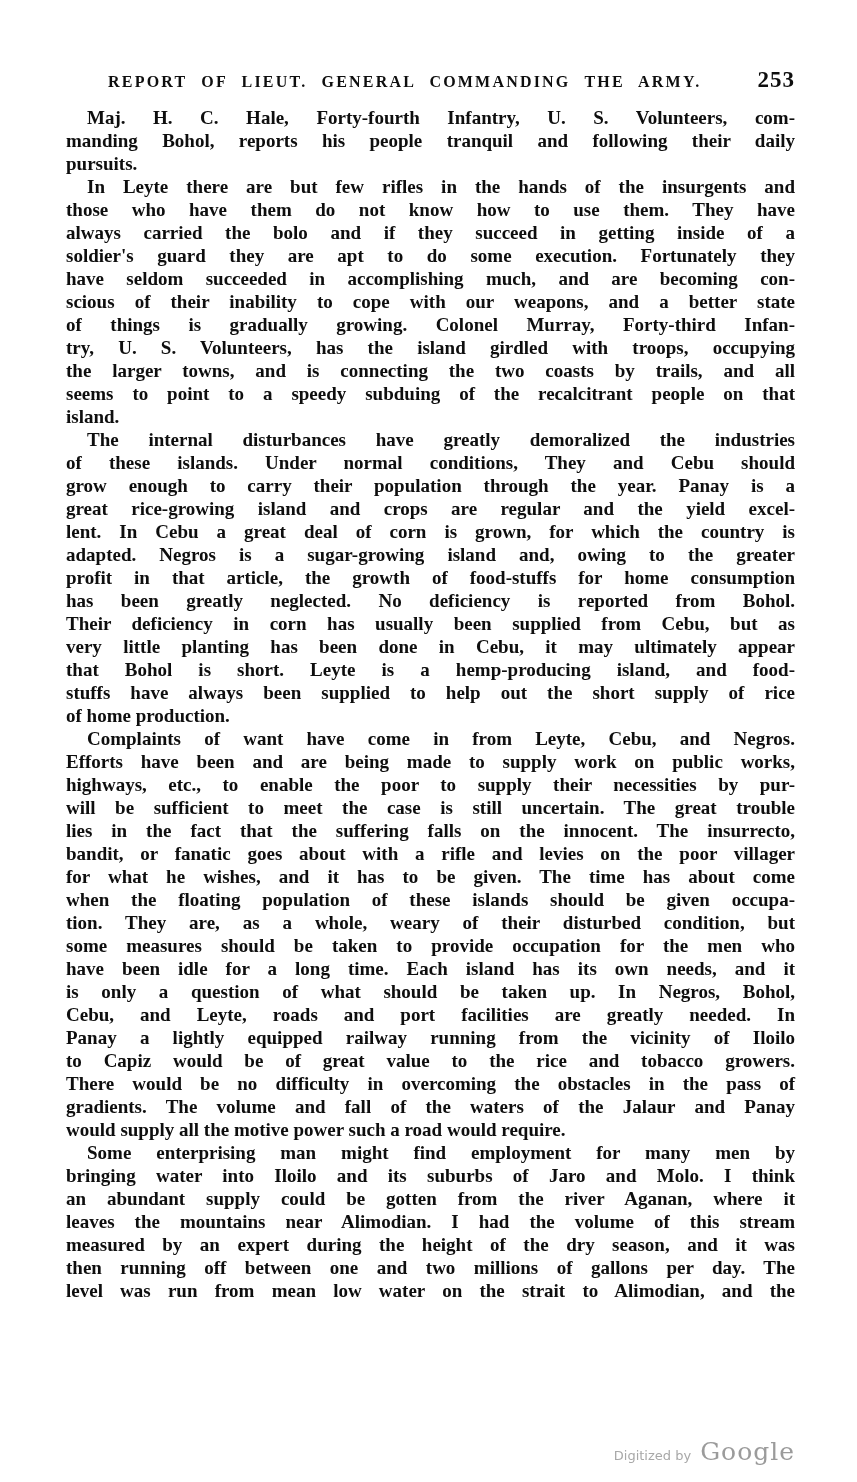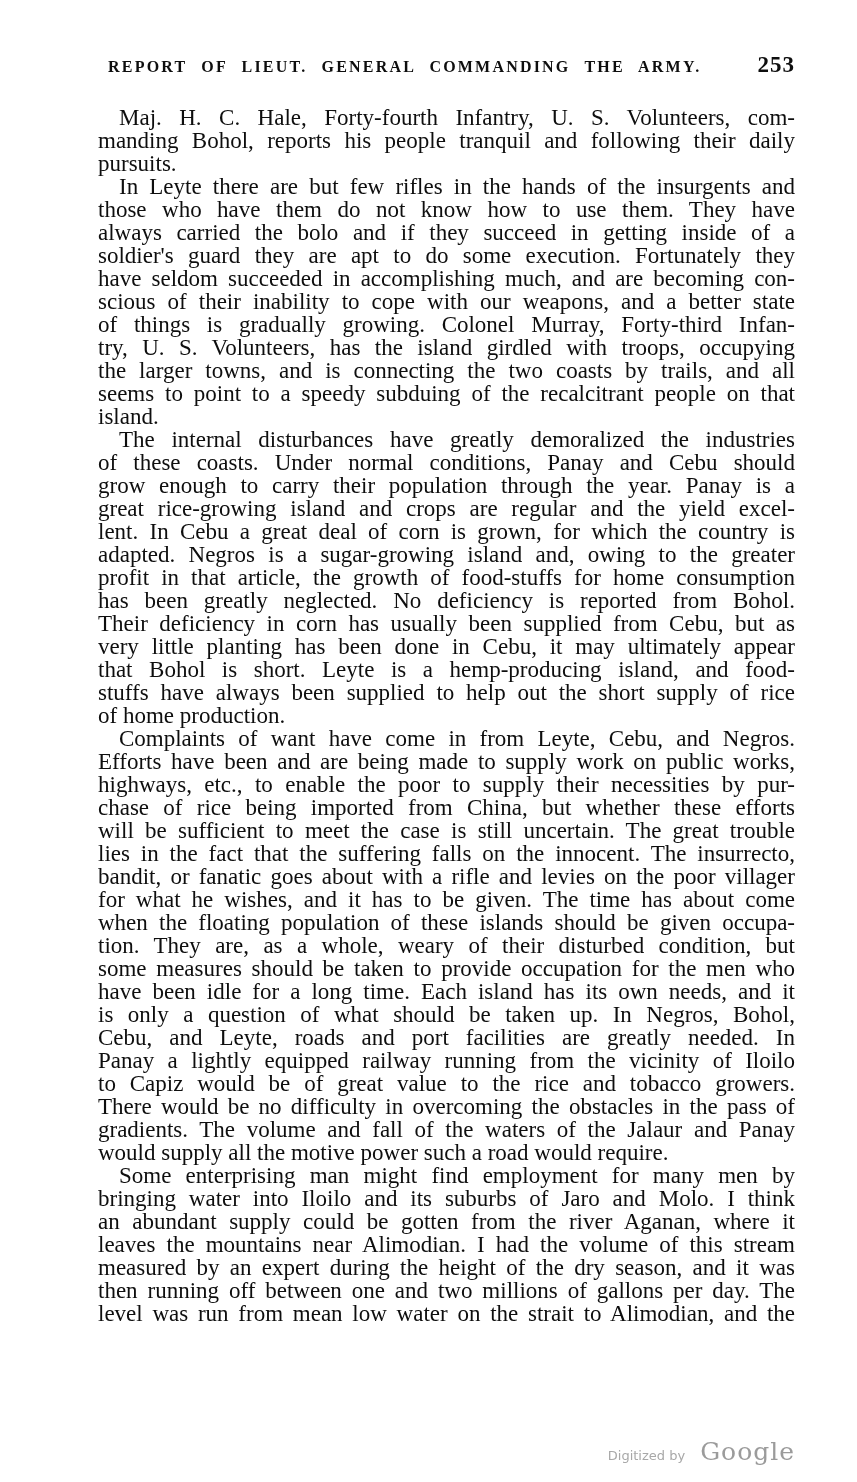--- a/index.html
+++ b/index.html
@@ -11,21 +11,21 @@
     position: relative;
     width: 857px;
     height: 1482px;
     background: #ffffff;
     font-family: "Liberation Serif", serif;
     color: #0e0e0e;
     overflow: hidden;
   }
   .header {
     position: absolute;
-    top: 52px;
+    top: 67px;
     left: 66px;
     right: 62px;
     display: flex;
     align-items: baseline;
   }
   .running-title {
     flex: 1;
     text-align: center;
     font-weight: bold;
     font-size: 16px;
@@ -37,24 +37,23 @@
     font-weight: bold;
     font-size: 23px;
     letter-spacing: 1px;
     margin-left: 14px;
   }
   .body-text {
     position: absolute;
     top: 106px;
     left: 66px;
     right: 62px;
-    font-size: 23px;
-    font-weight: normal;
+    font-size: 19px;
+    font-weight: bold;
     line-height: 23px;
-    margin-left: 32px;
   }
   .para {
     margin: 0;
     padding: 0;
   }
   .line {
     display: block;
     text-align: justify;
     text-align-last: justify;
   }
@@ -63,21 +62,21 @@
   }
   .line.last {
     text-align-last: left;
   }
   .watermark {
     position: absolute;
     bottom: 16px;
     right: 62px;
     display: flex;
     align-items: baseline;
-    gap: 15px;
+    gap: 9px;
     margin-top: 16px;
   }
   .wm-prefix {
     font-family: "DejaVu Sans", sans-serif;
     font-size: 13px;
     color: #a8a8a8;
   }
   .wm-logo {
     font-family: "DejaVu Serif", serif;
     font-size: 25px;
@@ -108,38 +107,37 @@
         <span class="line">have seldom succeeded in accomplishing much, and are becoming con-</span>
         <span class="line">scious of their inability to cope with our weapons, and a better state</span>
         <span class="line">of things is gradually growing. Colonel Murray, Forty-third Infan-</span>
         <span class="line">try, U. S. Volunteers, has the island girdled with troops, occupying</span>
         <span class="line">the larger towns, and is connecting the two coasts by trails, and all</span>
         <span class="line">seems to point to a speedy subduing of the recalcitrant people on that</span>
         <span class="line last">island.</span>
       </p>
       <p class="para">
         <span class="line first">The internal disturbances have greatly demoralized the industries</span>
-        <span class="line">of these coasts. Under normal conditions, Panay and Cebu should</span>
+        <span class="line">of these islands. Under normal conditions, They and Cebu should</span>
         <span class="line">grow enough to carry their population through the year. Panay is a</span>
         <span class="line">great rice-growing island and crops are regular and the yield excel-</span>
         <span class="line">lent. In Cebu a great deal of corn is grown, for which the country is</span>
         <span class="line">adapted. Negros is a sugar-growing island and, owing to the greater</span>
         <span class="line">profit in that article, the growth of food-stuffs for home consumption</span>
         <span class="line">has been greatly neglected. No deficiency is reported from Bohol.</span>
         <span class="line">Their deficiency in corn has usually been supplied from Cebu, but as</span>
         <span class="line">very little planting has been done in Cebu, it may ultimately appear</span>
         <span class="line">that Bohol is short. Leyte is a hemp-producing island, and food-</span>
         <span class="line">stuffs have always been supplied to help out the short supply of rice</span>
         <span class="line last">of home production.</span>
       </p>
       <p class="para">
         <span class="line first">Complaints of want have come in from Leyte, Cebu, and Negros.</span>
         <span class="line">Efforts have been and are being made to supply work on public works,</span>
         <span class="line">highways, etc., to enable the poor to supply their necessities by pur-</span>
-        <span class="line">chase of rice being imported from China, but whether these efforts</span>
         <span class="line">will be sufficient to meet the case is still uncertain. The great trouble</span>
         <span class="line">lies in the fact that the suffering falls on the innocent. The insurrecto,</span>
         <span class="line">bandit, or fanatic goes about with a rifle and levies on the poor villager</span>
         <span class="line">for what he wishes, and it has to be given. The time has about come</span>
         <span class="line">when the floating population of these islands should be given occupa-</span>
         <span class="line">tion. They are, as a whole, weary of their disturbed condition, but</span>
         <span class="line">some measures should be taken to provide occupation for the men who</span>
         <span class="line">have been idle for a long time. Each island has its own needs, and it</span>
         <span class="line">is only a question of what should be taken up. In Negros, Bohol,</span>
         <span class="line">Cebu, and Leyte, roads and port facilities are greatly needed. In</span>

